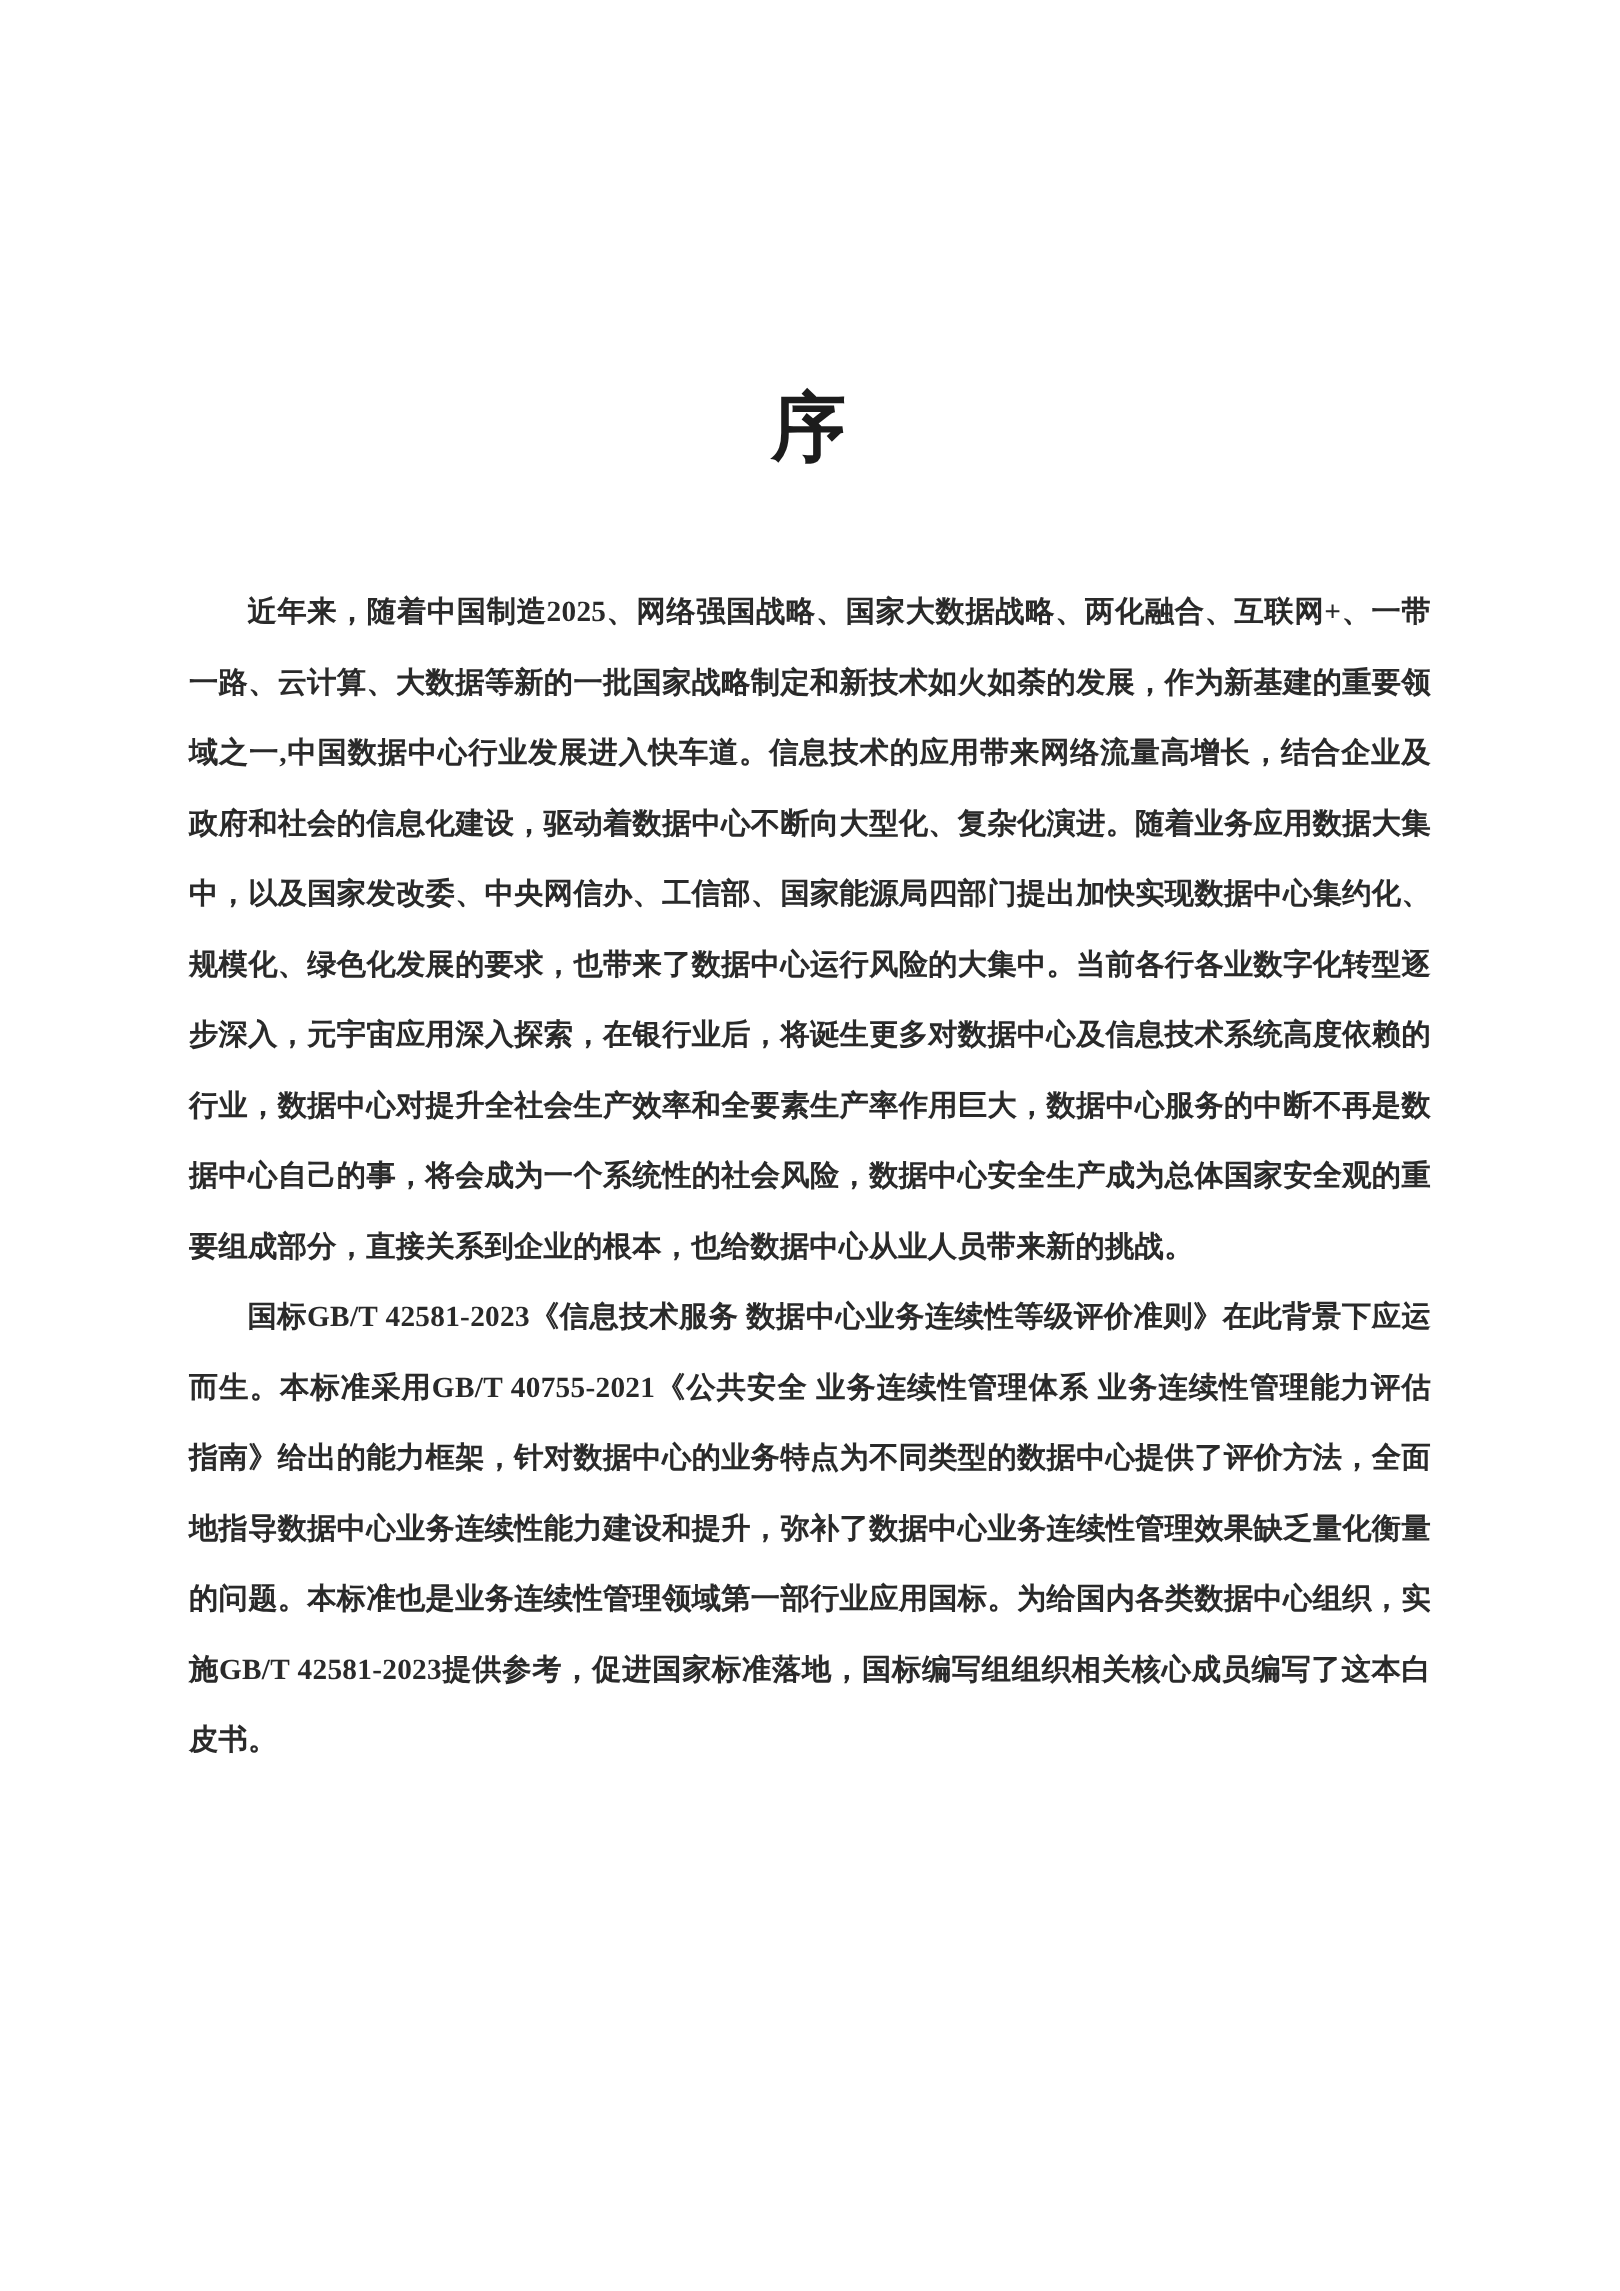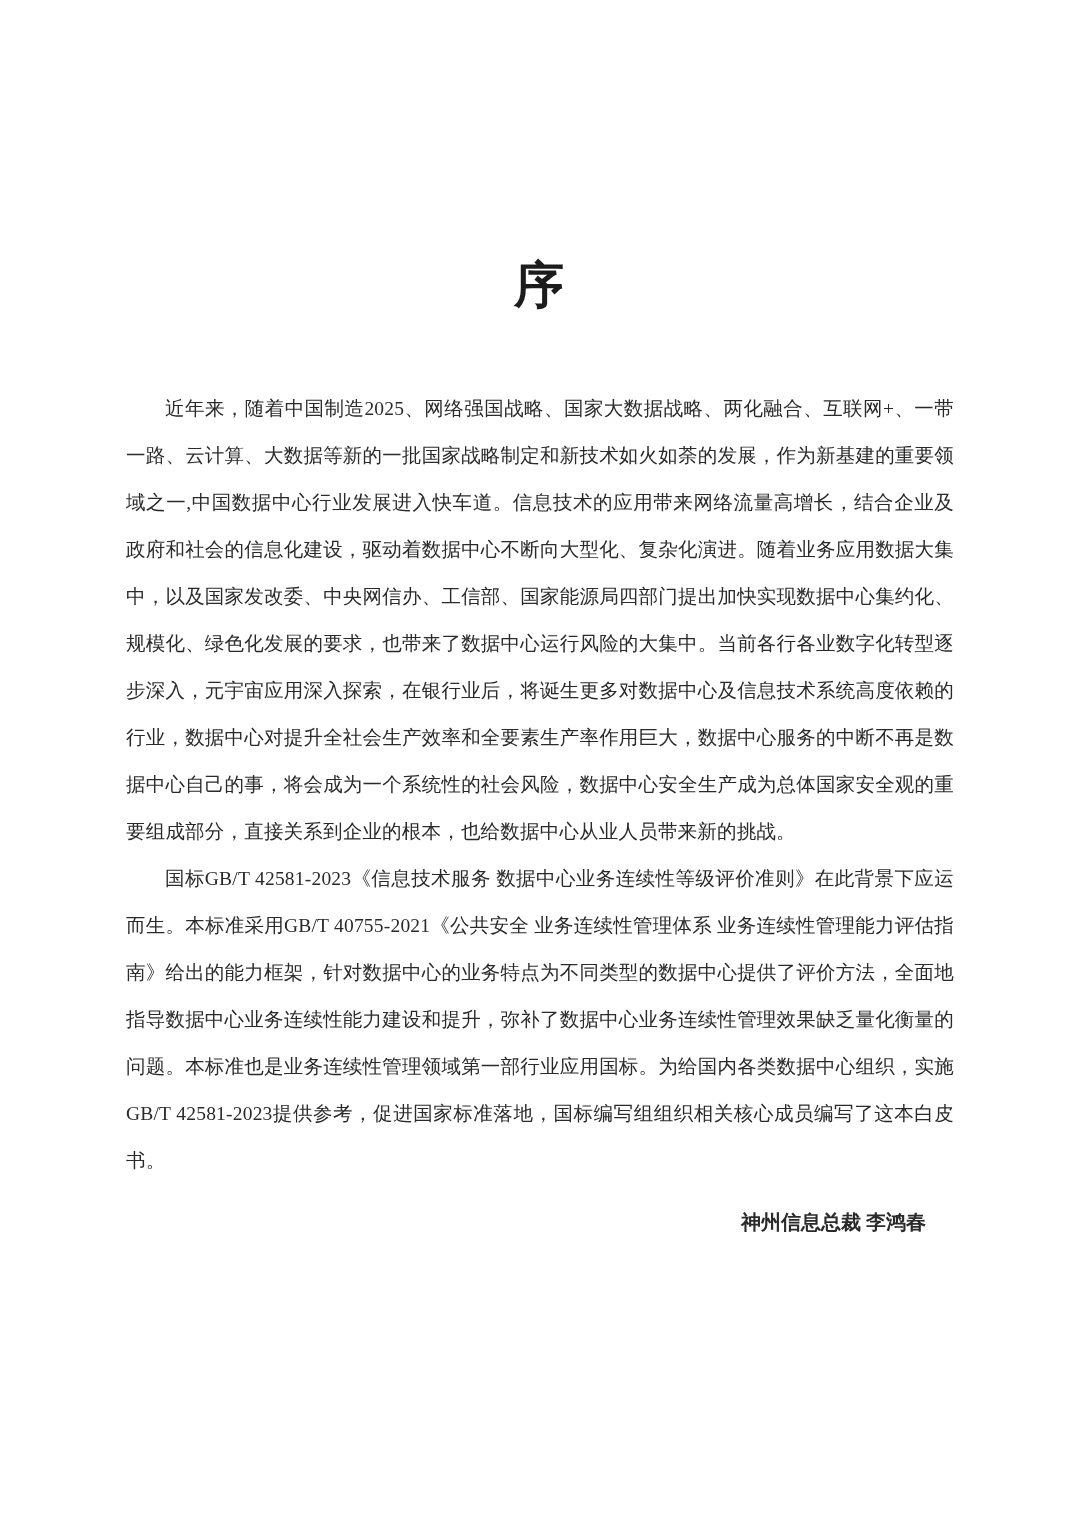--- a/index.html
+++ b/index.html
@@ -31,20 +31,21 @@
     margin-top: 66px;
   }
   .body-text p {
     font-size: 19.5px;
     line-height: 47px;
     text-align: justify;
     text-justify: inter-ideograph;
     text-indent: 2em;
     color: #2a2a2a;
     letter-spacing: 0.2px;
+    font-weight: bold;
   }
   .signature {
     margin-top: 18px;
     text-align: right;
   }
   .signature .sig-name {
     font-size: 20px;
     font-weight: 600;
     color: #2a2a2a;
     padding-right: 28px;
@@ -57,19 +58,15 @@
 <div class="page">
   <div class="content">
 
     <h1 class="doc-title">序</h1>
 
     <div class="body-text">
       <p>近年来，随着中国制造2025、网络强国战略、国家大数据战略、两化融合、互联网+、一带一路、云计算、大数据等新的一批国家战略制定和新技术如火如荼的发展，作为新基建的重要领域之一,中国数据中心行业发展进入快车道。信息技术的应用带来网络流量高增长，结合企业及政府和社会的信息化建设，驱动着数据中心不断向大型化、复杂化演进。随着业务应用数据大集中，以及国家发改委、中央网信办、工信部、国家能源局四部门提出加快实现数据中心集约化、规模化、绿色化发展的要求，也带来了数据中心运行风险的大集中。当前各行各业数字化转型逐步深入，元宇宙应用深入探索，在银行业后，将诞生更多对数据中心及信息技术系统高度依赖的行业，数据中心对提升全社会生产效率和全要素生产率作用巨大，数据中心服务的中断不再是数据中心自己的事，将会成为一个系统性的社会风险，数据中心安全生产成为总体国家安全观的重要组成部分，直接关系到企业的根本，也给数据中心从业人员带来新的挑战。</p>
       <p>国标GB/T 42581-2023《信息技术服务 数据中心业务连续性等级评价准则》在此背景下应运而生。本标准采用GB/T 40755-2021《公共安全 业务连续性管理体系 业务连续性管理能力评估指南》给出的能力框架，针对数据中心的业务特点为不同类型的数据中心提供了评价方法，全面地指导数据中心业务连续性能力建设和提升，弥补了数据中心业务连续性管理效果缺乏量化衡量的问题。本标准也是业务连续性管理领域第一部行业应用国标。为给国内各类数据中心组织，实施GB/T 42581-2023提供参考，促进国家标准落地，国标编写组组织相关核心成员编写了这本白皮书。</p>
     </div>
 
-    <div class="signature">
-      <div class="sig-name">神州信息总裁  李鸿春</div>
-
-    </div>
 
   </div>
 </div>
 
 </body></html>

